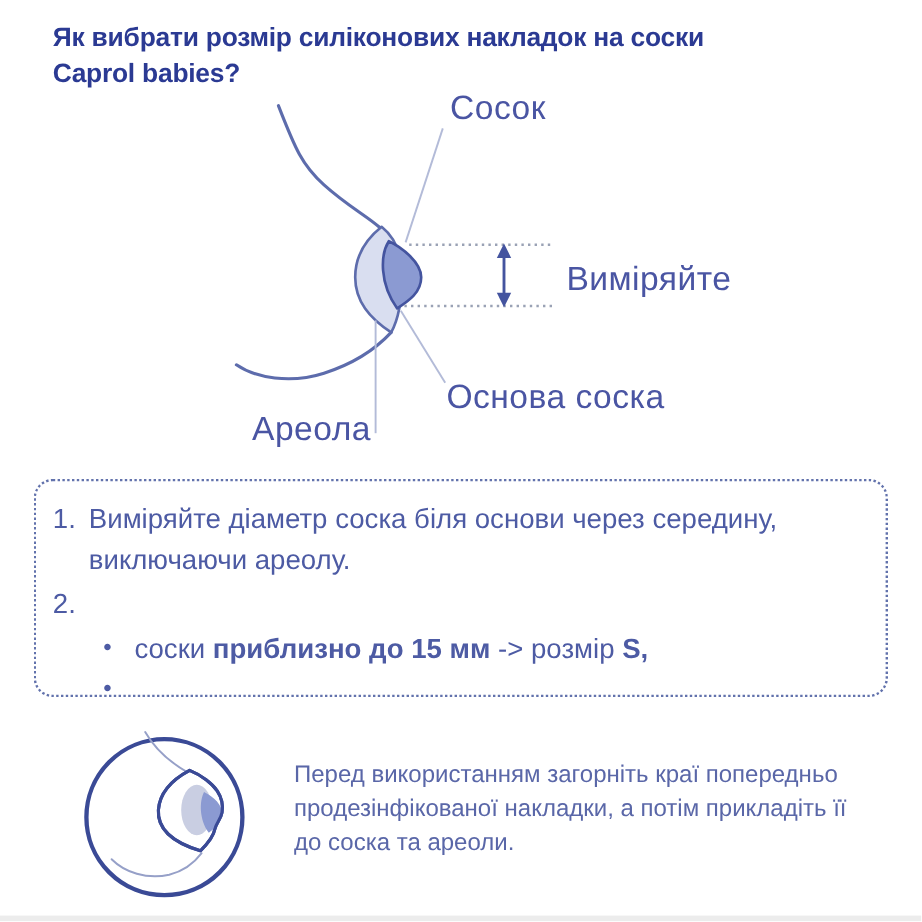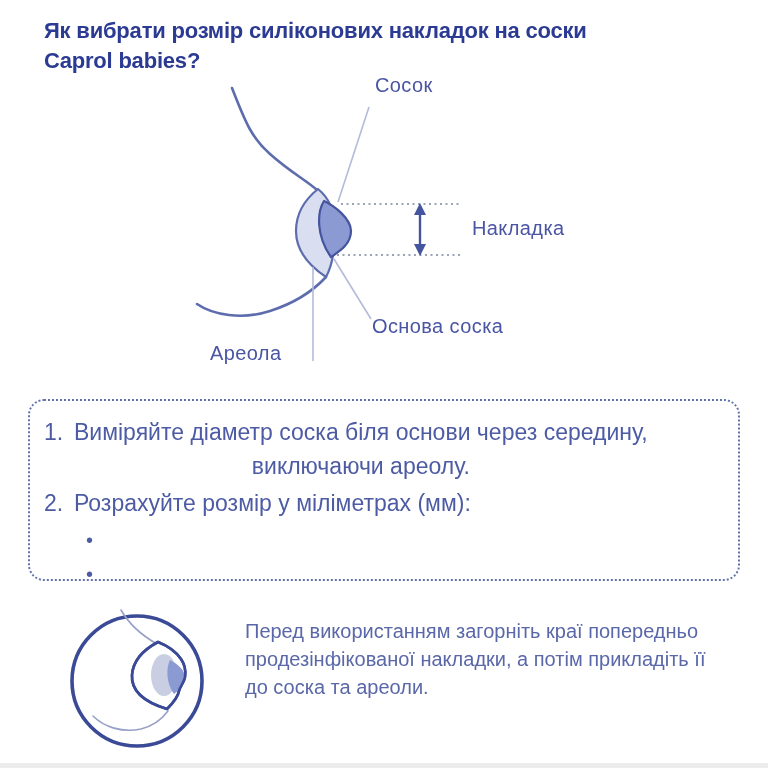--- a/index.html
+++ b/index.html
@@ -11,21 +11,21 @@
   *{margin:0;padding:0;box-sizing:border-box;}
   html,body{background:#ffffff;}
   body{font-family:"Liberation Sans",sans-serif;}
   .page{position:relative;width:768px;height:768px;background:#ffffff;overflow:hidden;}
   .title{
     position:absolute;left:44px;top:16px;width:700px;
     font-size:22px;font-weight:700;line-height:30px;letter-spacing:-0.2px;
     color:var(--title);white-space:pre-line;
   }
   .dlabel{
-    position:absolute;font-size:20px;letter-spacing:0.4px;color:var(--label-text);
+    position:absolute;font-size:28px;letter-spacing:0.4px;color:var(--label-text);
     white-space:nowrap;
   }
   .lbl-nipple{left:375px;top:74px;}
   .lbl-measure{left:472px;top:217px;}
   .lbl-base{left:372px;top:315px;}
   .lbl-areola{left:210px;top:342px;}
   .svg-abs{position:absolute;}
   .diagram-svg{left:140px;top:75px;}
   .icon-svg{left:60px;top:604px;}
   .stroke-main{fill:none;stroke:var(--outline);stroke-width:2.6;stroke-linecap:round;}
@@ -35,28 +35,28 @@
   .dotline{fill:none;stroke:var(--dotted-line);stroke-width:2;stroke-dasharray:2 3.5;}
   .arrow-line{fill:none;stroke:var(--arrow);stroke-width:2.4;}
   .arrow-head{fill:var(--arrow);}
   .instruction-box{
     position:absolute;left:28px;top:399px;width:712px;height:182px;
     border:2px dotted var(--box-border);border-radius:16px;
     padding:14px 18px 0 14px;color:var(--body-text);
   }
   .item{display:flex;margin-bottom:3px;font-size:23px;line-height:34px;}
   .item .num{min-width:30px;text-align:left;flex:none;}
-  .item .itext{white-space:pre-line;text-align:center;}
+  .item .itext{white-space:pre-line;}
   .bullets{margin-left:42px;}
   .bullet-row{display:flex;font-size:23px;line-height:34px;}
   .bullet-row .dot{min-width:26px;flex:none;font-size:20px;}
   .b{font-weight:700;}
   .para{
     position:absolute;left:245px;width:505px;font-size:20px;line-height:28px;
-    color:var(--paragraph-text);white-space:pre-line;
+    color:var(--paragraph-text);white-space:pre-line;margin-top:15px;
   }
   .para-1{top:617px;}
   .para-2{top:703px;}
   .bottom-strip{position:absolute;left:0;bottom:0;width:768px;height:5px;background:#ececec;}
   .icon-white{fill:#ffffff;}
   .shield-stroke{fill:none;stroke:var(--icon-stroke);stroke-width:2.6;stroke-linejoin:round;stroke-linecap:round;}
   .thin-curve{fill:none;stroke:var(--icon-thin);stroke-width:1.6;stroke-linecap:round;}
   .circle-ring{fill:none;stroke:var(--icon-stroke);stroke-width:3.6;}
   .icon-areola{fill:var(--icon-areola);}
   .icon-nipple{fill:var(--nipple-fill);}
@@ -85,37 +85,39 @@
 
     <path class="dotline" d="M 341,204 H 462"></path>
     <path class="dotline" d="M 337,255 H 462"></path>
 
     <path class="arrow-line" d="M 420,212 L 420,247"></path>
     <polygon class="arrow-head" points="420,203 414,215 426,215"></polygon>
     <polygon class="arrow-head" points="420,256 414,244 426,244"></polygon>
   </svg>
 
   <div class="dlabel lbl-nipple">Сосок</div>
-  <div class="dlabel lbl-measure">Накладка</div>
+  <div class="dlabel lbl-measure">Виміряйте</div>
   <div class="dlabel lbl-areola">Ареола</div>
   <div class="dlabel lbl-base">Основа соска</div>
 
   <div class="instruction-box">
     <div class="item">
       <span class="num">1.</span>
       <span class="itext">Виміряйте діаметр соска біля основи через середину,
 виключаючи ареолу.</span>
     </div>
     <div class="item">
       <span class="num">2.</span>
-      <span class="itext">Розрахуйте розмір у міліметрах (мм):</span>
     </div>
     <div class="bullets">
       <div class="bullet-row">
         <span class="dot">•</span>
+        <span>
+          <span>соски </span><span class="b">приблизно до 15 мм</span><span> -&gt; розмір </span><span class="b">S,</span>
+        </span>
       </div>
       <div class="bullet-row">
         <span class="dot">•</span>
       </div>
     </div>
   </div>
 
   <svg class="svg-abs icon-svg" width="156" height="156" viewBox="60 604 156 156">
     <circle class="circle-ring" cx="137" cy="681" r="65"></circle>
     <path class="thin-curve" d="M 121,610 C 129,624 141,635 157,644"></path>

